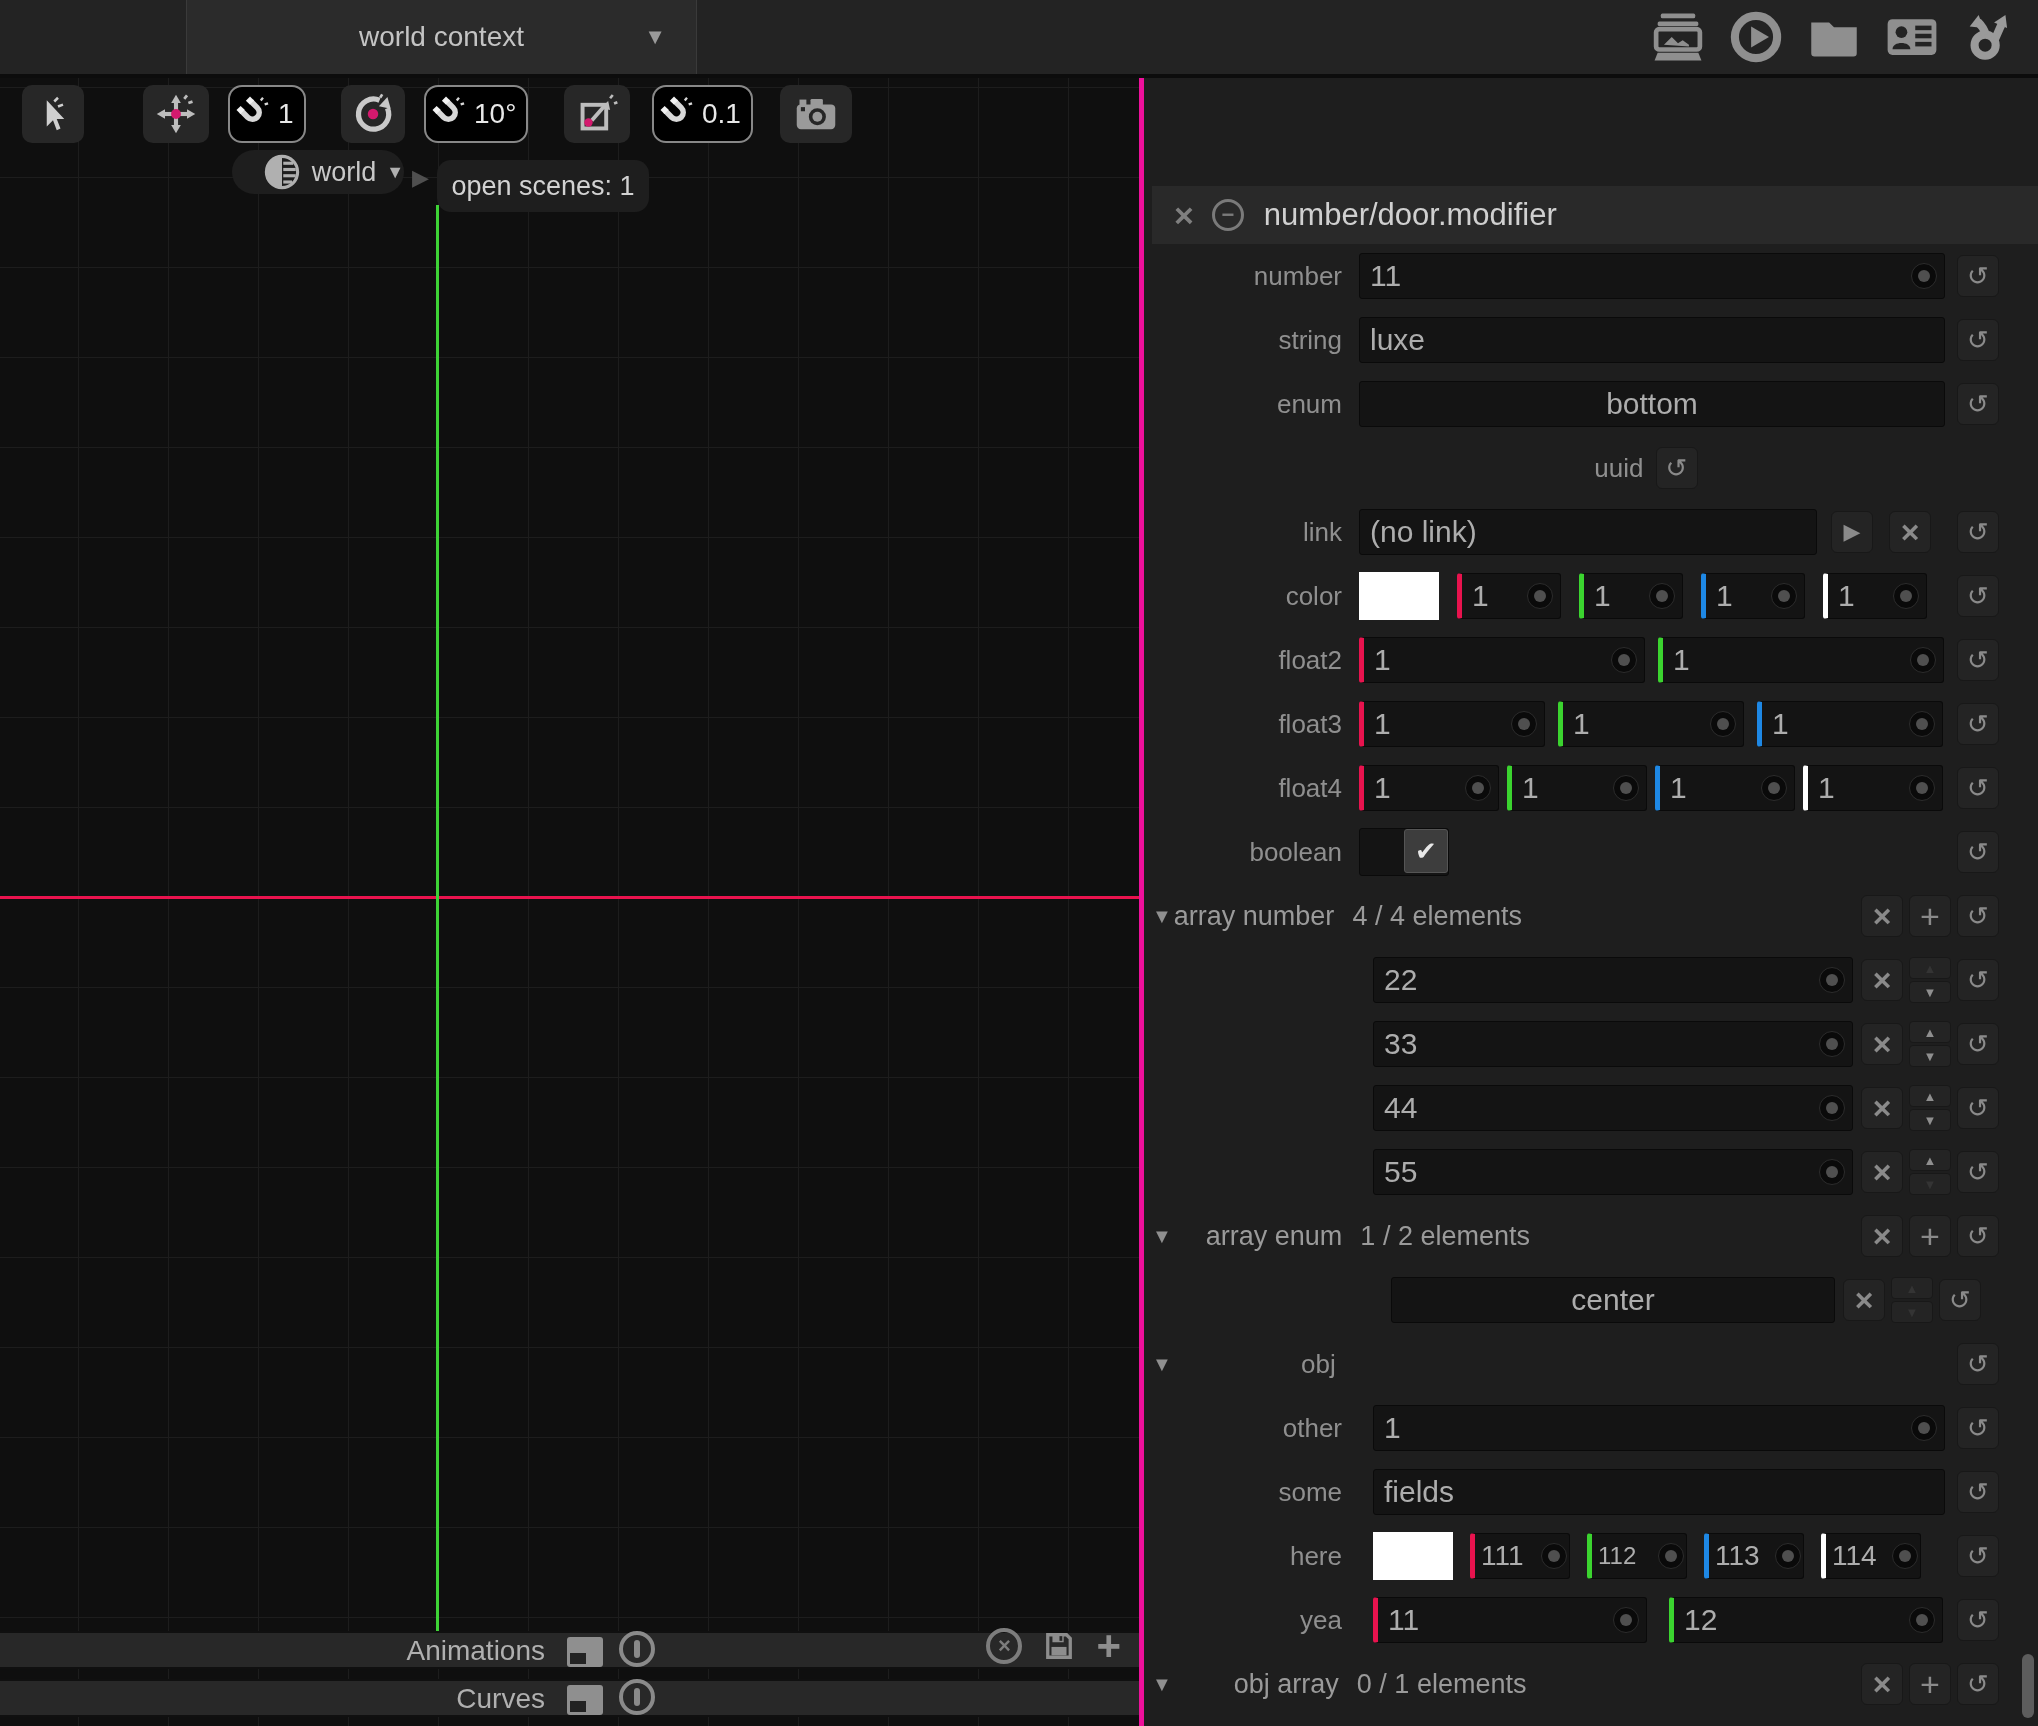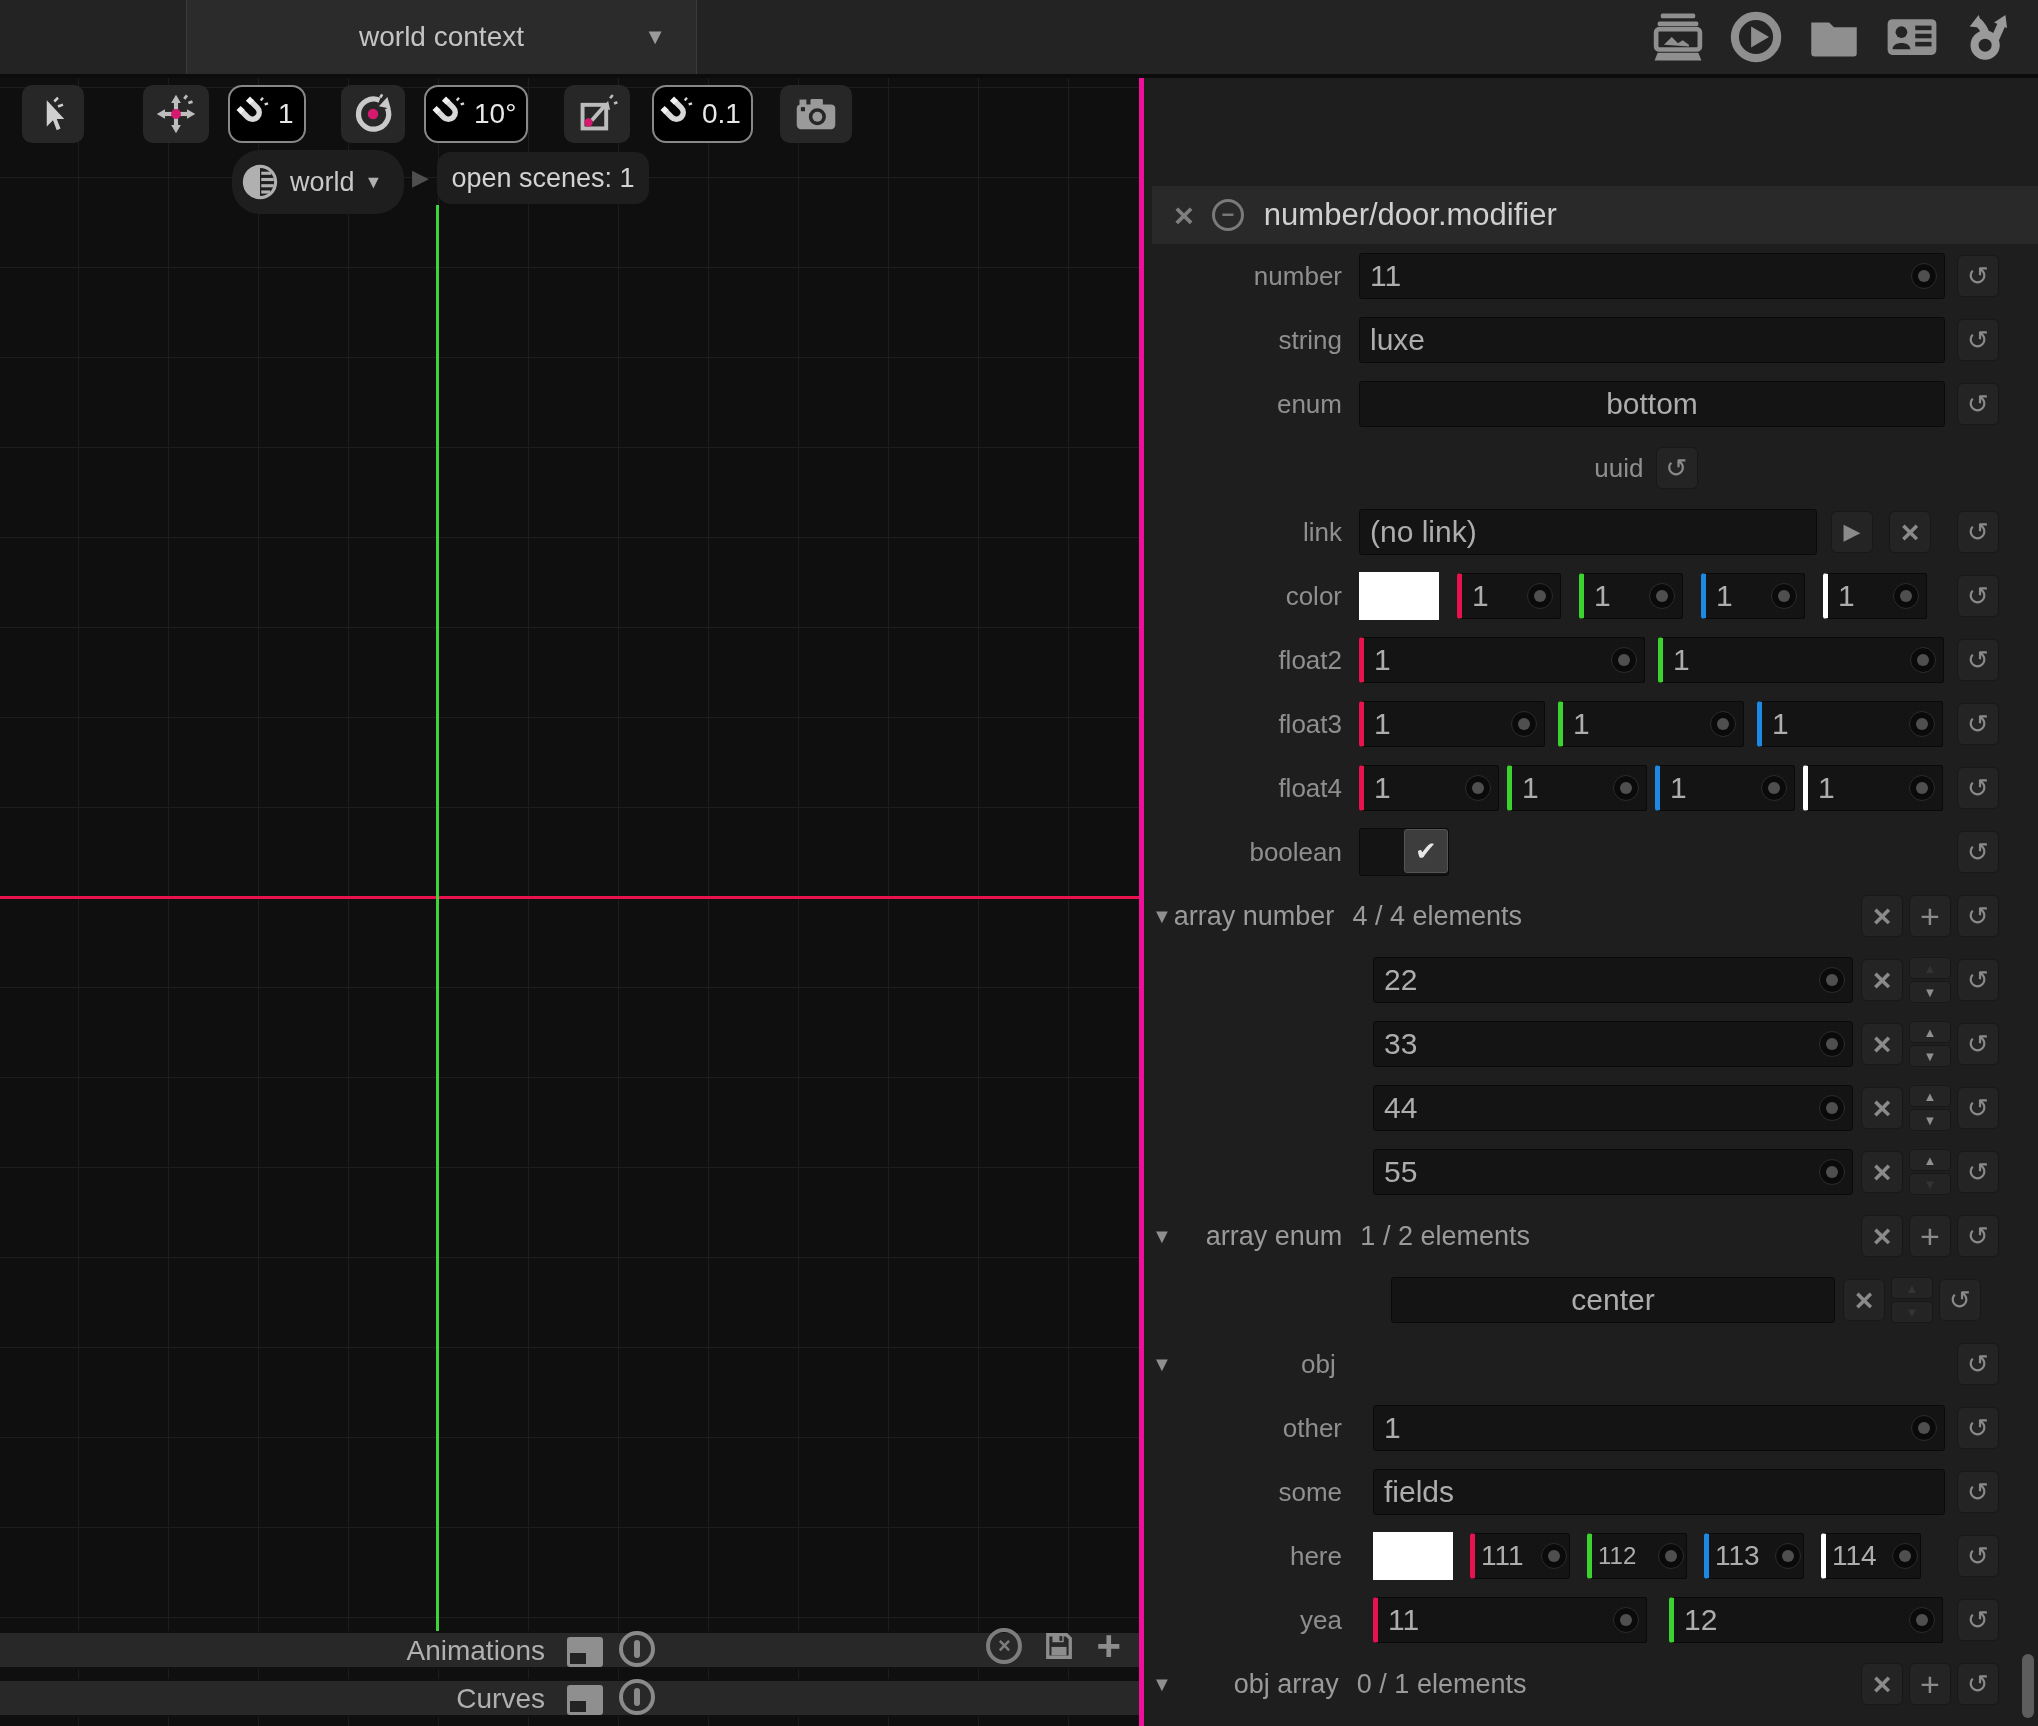--- a/index.html
+++ b/index.html
@@ -14,25 +14,25 @@
   
   #viewport{position:absolute;left:0;top:78px;width:1139px;height:1648px;background:#0f0f0f;
     background-image:linear-gradient(#1d1d1d 1px,transparent 1px),linear-gradient(90deg,#1d1d1d 1px,transparent 1px);
     background-size:90px 90px;background-position:78px 9px;}
   #axis-h{position:absolute;left:0;top:818px;width:1139px;height:3px;background:#e8134e;}
   #axis-v{position:absolute;left:436px;top:127px;width:3px;height:1447px;background:#3ed336;}
   
   .toolbtn{position:absolute;top:85px;height:58px;border-radius:10px;background:#272727;display:flex;align-items:center;justify-content:center;gap:6px;cursor:pointer;box-sizing:border-box;}
   .toolbtn.snap{background:#000;border:2px solid #888;border-radius:14px;color:#e8e8e8;font-size:28px;padding:0 10px 0 6px;}
   
-  #pill-world{position:absolute;left:232px;top:150px;width:172px;height:64px;background:#1e1e1e;border-radius:28px;display:flex;align-items:center;cursor:pointer;}
+  #pill-world{position:absolute;left:232px;top:150px;width:172px;height:44px;background:#1e1e1e;border-radius:28px;display:flex;align-items:center;cursor:pointer;justify-content:flex-end;}
   #pill-world .wtxt{color:#c8c8c8;font-size:27px;margin-left:10px;}
   #pill-world .wcaret{color:#b0b0b0;font-size:18px;margin-left:10px;}
   #pill-sep{position:absolute;left:412px;top:165px;color:#4f4f4f;font-size:22px;}
-  #pill-scenes{position:absolute;left:437px;top:152px;width:212px;height:52px;background:#1e1e1e;border-radius:14px;display:flex;align-items:center;justify-content:center;color:#d2d2d2;font-size:27px;cursor:pointer;}
+  #pill-scenes{position:absolute;left:437px;top:160px;width:212px;height:52px;background:#1e1e1e;border-radius:14px;display:flex;align-items:center;justify-content:center;color:#d2d2d2;font-size:27px;cursor:pointer;}
   
   .bbar{position:absolute;left:0;width:1139px;height:38px;background:#282828;border-top:2px solid #101010;border-bottom:2px solid #101010;box-sizing:border-box;display:flex;align-items:flex-end;}
   .bbar .blabel{width:545px;text-align:right;color:#b0b0b0;font-size:28px;}
   .paneicon{width:36px;height:30px;background:#8f8f8f;border-radius:3px;position:relative;margin-left:22px;}
   .paneicon::after{content:"";position:absolute;left:3px;bottom:3px;width:16px;height:11px;background:#232323;}
   .poweric{width:28px;height:28px;border:4px solid #8a8a8a;border-radius:50%;margin-left:16px;position:relative;}
   .poweric::after{content:"";position:absolute;left:11px;top:5px;width:6px;height:18px;background:#8a8a8a;border-radius:3px;}
   .bbar .rgt{margin-left:auto;display:flex;align-items:center;gap:22px;padding-right:18px;}
   .circx{width:28px;height:28px;border:4px solid #7d7d7d;border-radius:50%;color:#7d7d7d;font-size:22px;font-weight:bold;display:flex;align-items:center;justify-content:center;line-height:1;}
   .plusic{color:#8d8d8d;font-size:42px;font-weight:bold;line-height:1;}

